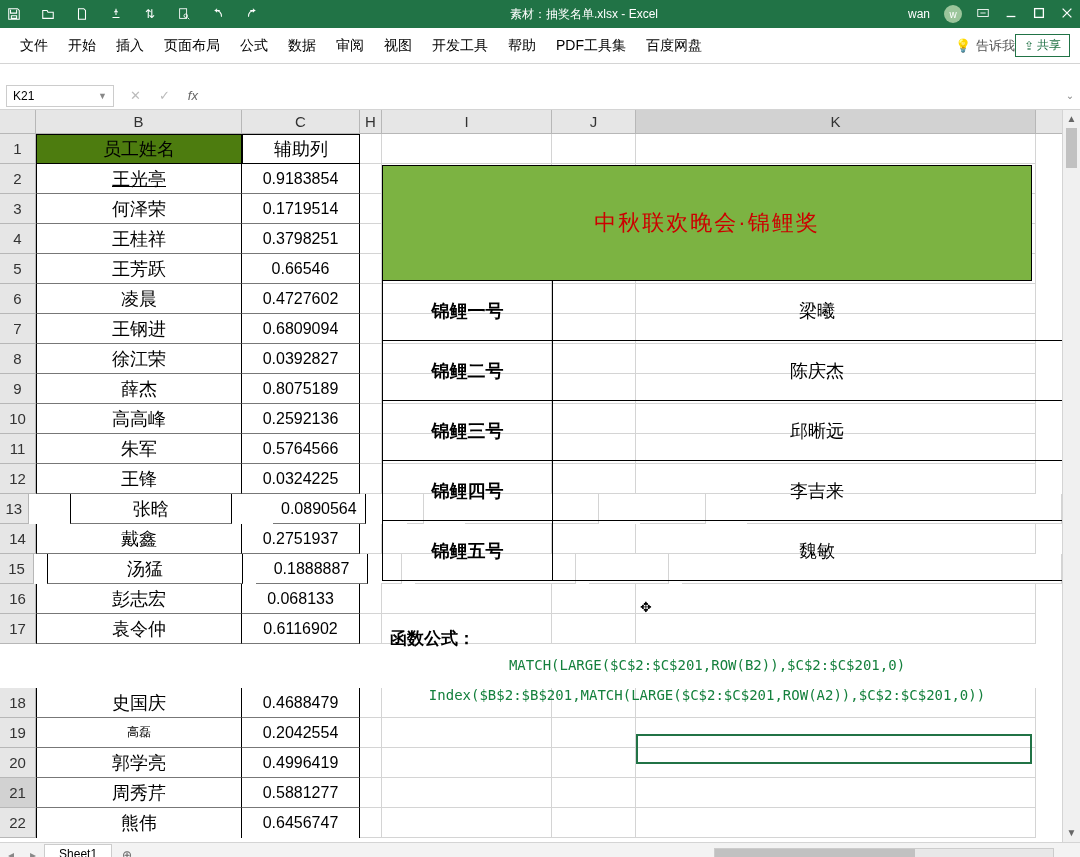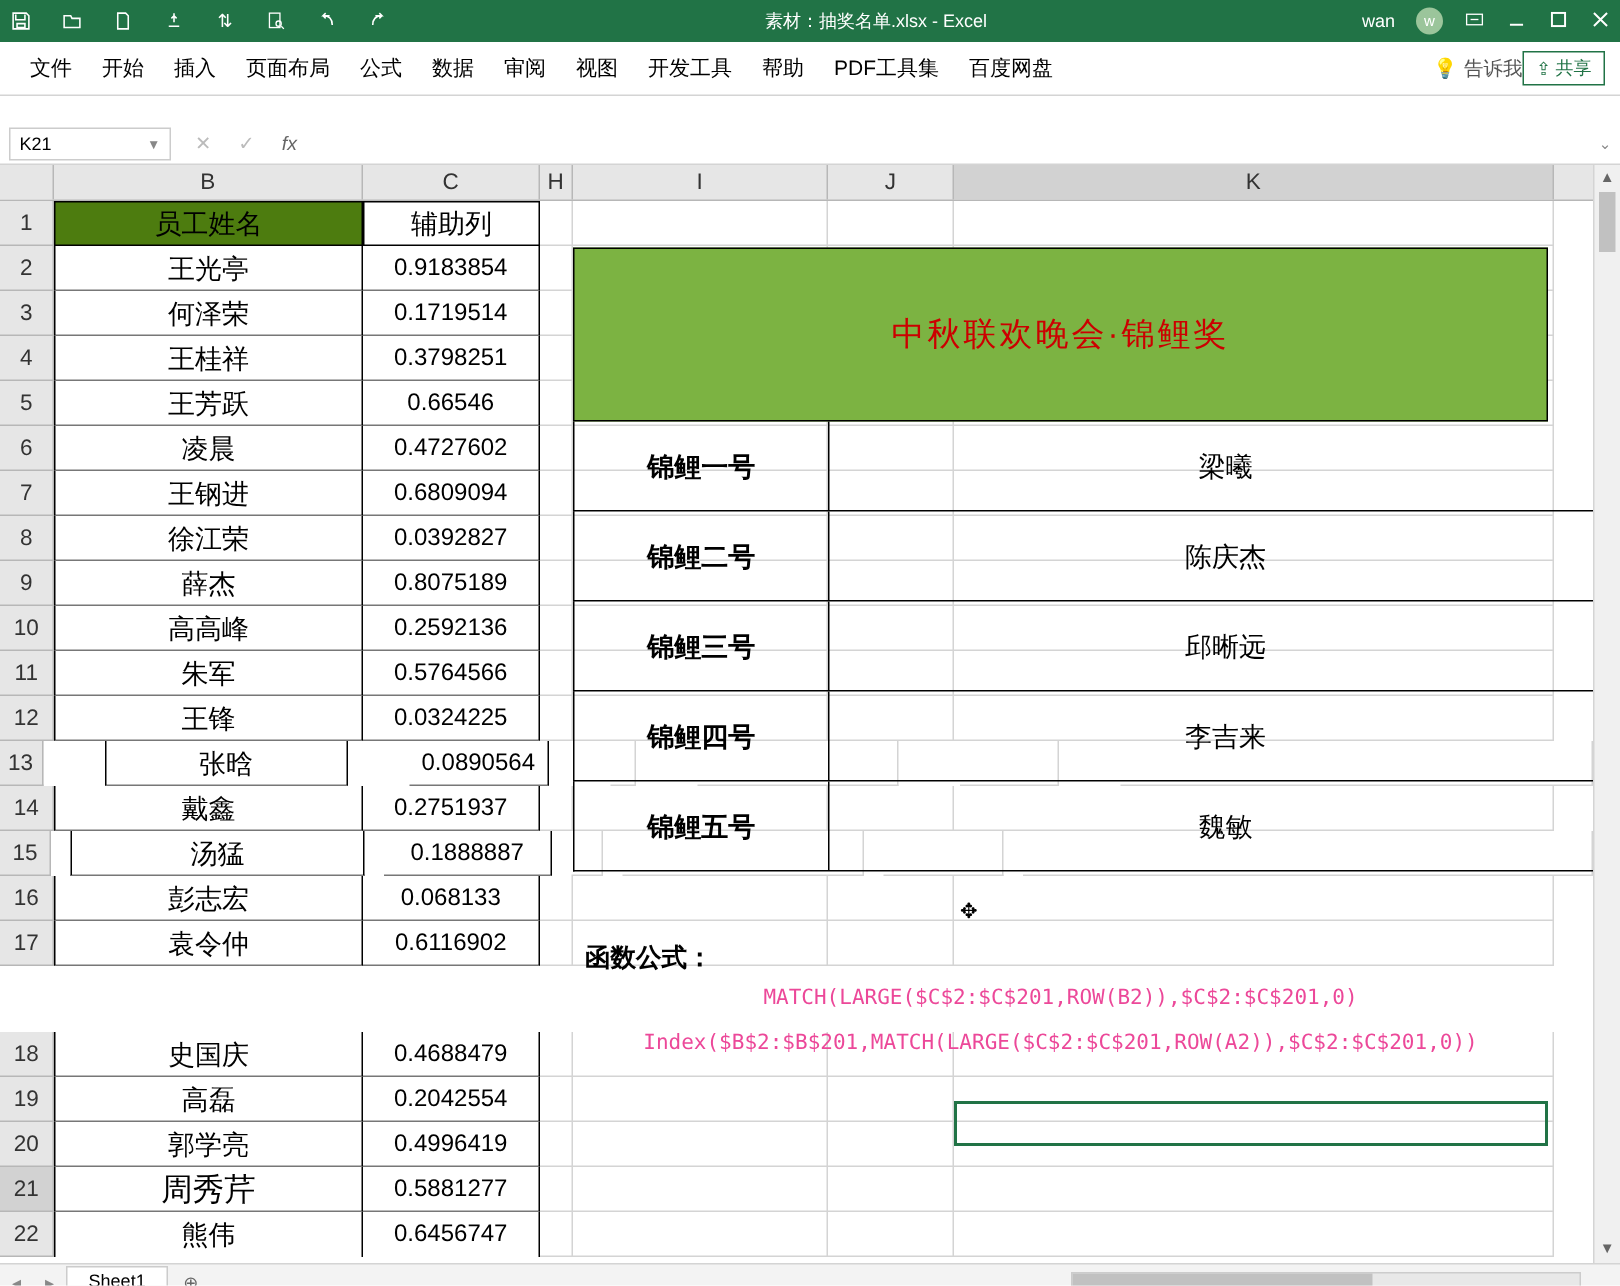--- a/index.html
+++ b/index.html
@@ -62,21 +62,21 @@
 
 .hdr-yellow { background: #4d7c0f; font-family: SimSun; font-size: 18px; }
 
 
 .overlay { position: absolute; }
 .green-banner { background: #7cb342; border: 1.5px solid #000; display: flex; align-items: center; justify-content: center; color: #c00; font-size: 22px; font-family: SimSun; letter-spacing: 2px; }
 .prize-row { border-left: 1.5px solid #000; border-right: 1.5px solid #000; border-bottom: 1.5px solid #000; display: flex; }
 .prize-label { width: 170px; border-right: 1.5px solid #000; display: flex; align-items: center; justify-content: center; font-size: 18px; font-family: SimSun, serif; font-weight: bold; }
 
 .func-label { font-size: 17px; font-family: SimSun; font-weight: bold; }
-.func-red { color: #ec4899; font-size: 14px; font-family: Consolas, monospace; }
+.func-red { color: #15803d; font-size: 14px; font-family: Consolas, monospace; }
 
 .active-cell-border { position: absolute; border: 2px solid #217346; pointer-events: none; }
 .cursor-cross { position: absolute; font-size: 14px; color: #000; pointer-events: none; }
 
 
 .sheet-tabs { height: 24px; border-top: 1px solid #d4d4d4; background: #f3f3f3; display: flex; align-items: center; font-size: 12px; }
 .sheet-tabs .nav { padding: 0 8px; color: #888; }
 .sheet-tabs .tab { background: #fff; border: 1px solid #ccc; border-bottom: 2px solid #217346; padding: 2px 14px; }
 .sheet-tabs .add { padding: 0 10px; color: #666; }
 .sheet-tabs .hscroll { flex: 1; display: flex; justify-content: flex-end; align-items: center; padding-right: 8px; }
@@ -204,21 +204,21 @@
           <div class="rowhdr">1</div>
           <div class="cell c-B hdr-yellow" style="border: 1.5px solid rgb(0, 0, 0);">员工姓名</div>
           <div class="cell c-C" style="border: 1.5px solid rgb(0, 0, 0); font-family: SimSun; font-size: 18px;">辅助列</div>
           <div class="cell c-H"></div>
           <div class="cell c-I"></div>
           <div class="cell c-J"></div>
           <div class="cell c-K"></div>
         </div>
         <div class="row" style="height: 30px;">
           <div class="rowhdr">2</div>
-          <div class="cell c-B" style="border-left: 1.5px solid rgb(0, 0, 0); border-right: 1.5px solid rgb(0, 0, 0); border-bottom: 1px solid rgb(119, 119, 119); font-family: SimSun; font-size: 18px;">王光亭</div>
+          <div class="cell c-B" style="border-left: 1.5px solid rgb(0, 0, 0); border-right: 1.5px solid rgb(0, 0, 0); border-bottom: 1px solid rgb(119, 119, 119); font-family: SimSun; font-size: 18px; text-decoration: underline;">王光亭</div>
           <div class="cell c-C" style="border-right: 1.5px solid rgb(0, 0, 0); border-bottom: 1px solid rgb(119, 119, 119); font-family: Arial; font-size: 16px;">0.9183854</div>
           <div class="cell c-H"></div>
           <div class="cell c-I"></div>
           <div class="cell c-J"></div>
           <div class="cell c-K"></div>
         </div>
         <div class="row" style="height: 30px;">
           <div class="rowhdr">3</div>
           <div class="cell c-B" style="border-left: 1.5px solid rgb(0, 0, 0); border-right: 1.5px solid rgb(0, 0, 0); border-bottom: 1px solid rgb(119, 119, 119); font-family: SimSun; font-size: 18px;">何泽荣</div>
           <div class="cell c-C" style="border-right: 1.5px solid rgb(0, 0, 0); border-bottom: 1px solid rgb(119, 119, 119); font-family: Arial; font-size: 16px;">0.1719514</div>
@@ -357,39 +357,39 @@
           <div class="rowhdr">18</div>
           <div class="cell c-B" style="border-left: 1.5px solid rgb(0, 0, 0); border-right: 1.5px solid rgb(0, 0, 0); border-bottom: 1px solid rgb(119, 119, 119); font-family: SimSun; font-size: 18px;">史国庆</div>
           <div class="cell c-C" style="border-right: 1.5px solid rgb(0, 0, 0); border-bottom: 1px solid rgb(119, 119, 119); font-family: Arial; font-size: 16px;">0.4688479</div>
           <div class="cell c-H"></div>
           <div class="cell c-I"></div>
           <div class="cell c-J"></div>
           <div class="cell c-K"></div>
         </div>
         <div class="row" style="height: 30px;">
           <div class="rowhdr">19</div>
-          <div class="cell c-B" style="border-left: 1.5px solid rgb(0, 0, 0); border-right: 1.5px solid rgb(0, 0, 0); border-bottom: 1px solid rgb(119, 119, 119); font-family: SimSun; font-size: 18px;">高磊</div>
+          <div class="cell c-B" style="border-left: 1.5px solid rgb(0, 0, 0); border-right: 1.5px solid rgb(0, 0, 0); border-bottom: 1px solid rgb(119, 119, 119); font-family: SimSun; font-size: 12px;">高磊</div>
           <div class="cell c-C" style="border-right: 1.5px solid rgb(0, 0, 0); border-bottom: 1px solid rgb(119, 119, 119); font-family: Arial; font-size: 16px;">0.2042554</div>
           <div class="cell c-H"></div>
           <div class="cell c-I"></div>
           <div class="cell c-J"></div>
           <div class="cell c-K"></div>
         </div>
         <div class="row" style="height: 30px;">
           <div class="rowhdr">20</div>
           <div class="cell c-B" style="border-left: 1.5px solid rgb(0, 0, 0); border-right: 1.5px solid rgb(0, 0, 0); border-bottom: 1px solid rgb(119, 119, 119); font-family: SimSun; font-size: 18px;">郭学亮</div>
           <div class="cell c-C" style="border-right: 1.5px solid rgb(0, 0, 0); border-bottom: 1px solid rgb(119, 119, 119); font-family: Arial; font-size: 16px;">0.4996419</div>
           <div class="cell c-H"></div>
           <div class="cell c-I"></div>
           <div class="cell c-J"></div>
           <div class="cell c-K"></div>
         </div>
         <div class="row" style="height: 30px;">
           <div class="rowhdr sel">21</div>
-          <div class="cell c-B" style="border-left: 1.5px solid rgb(0, 0, 0); border-right: 1.5px solid rgb(0, 0, 0); border-bottom: 1px solid rgb(119, 119, 119); font-family: SimSun; font-size: 21px;">周秀芹</div>
+          <div class="cell c-B" style="border-left: 1.5px solid rgb(0, 0, 0); border-right: 1.5px solid rgb(0, 0, 0); border-bottom: 1px solid rgb(119, 119, 119); font-family: SimSun; font-size: 18px;">周秀芹</div>
           <div class="cell c-C" style="border-right: 1.5px solid rgb(0, 0, 0); border-bottom: 1px solid rgb(119, 119, 119); font-family: Arial; font-size: 16px;">0.5881277</div>
           <div class="cell c-H"></div>
           <div class="cell c-I"></div>
           <div class="cell c-J"></div>
           <div class="cell c-K"></div>
         </div>
         <div class="row" style="height: 30px;">
           <div class="rowhdr">22</div>
           <div class="cell c-B" style="border-left: 1.5px solid rgb(0, 0, 0); border-right: 1.5px solid rgb(0, 0, 0); border-bottom: 0px; font-family: SimSun; font-size: 18px;">熊伟</div>
           <div class="cell c-C" style="border-right: 1.5px solid rgb(0, 0, 0); border-bottom: 0px; font-family: Arial; font-size: 16px;">0.6456747</div>

